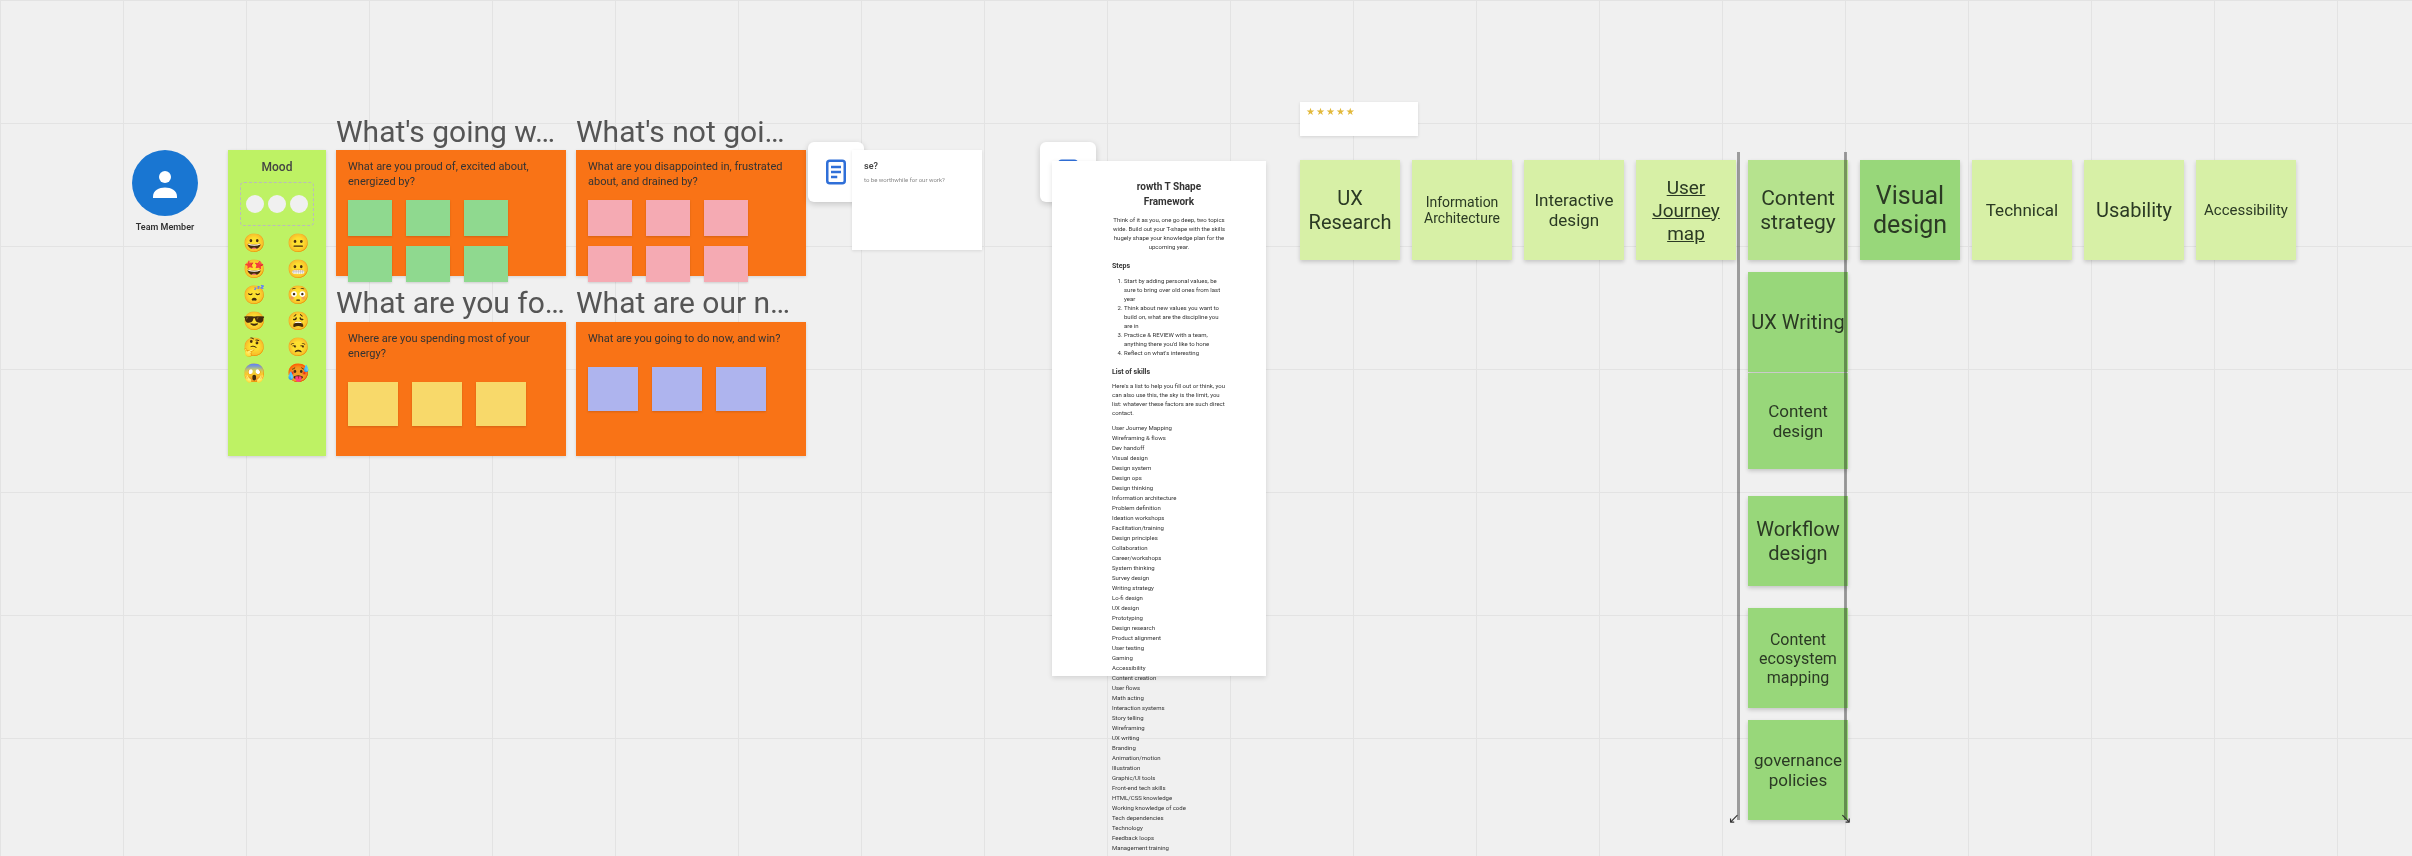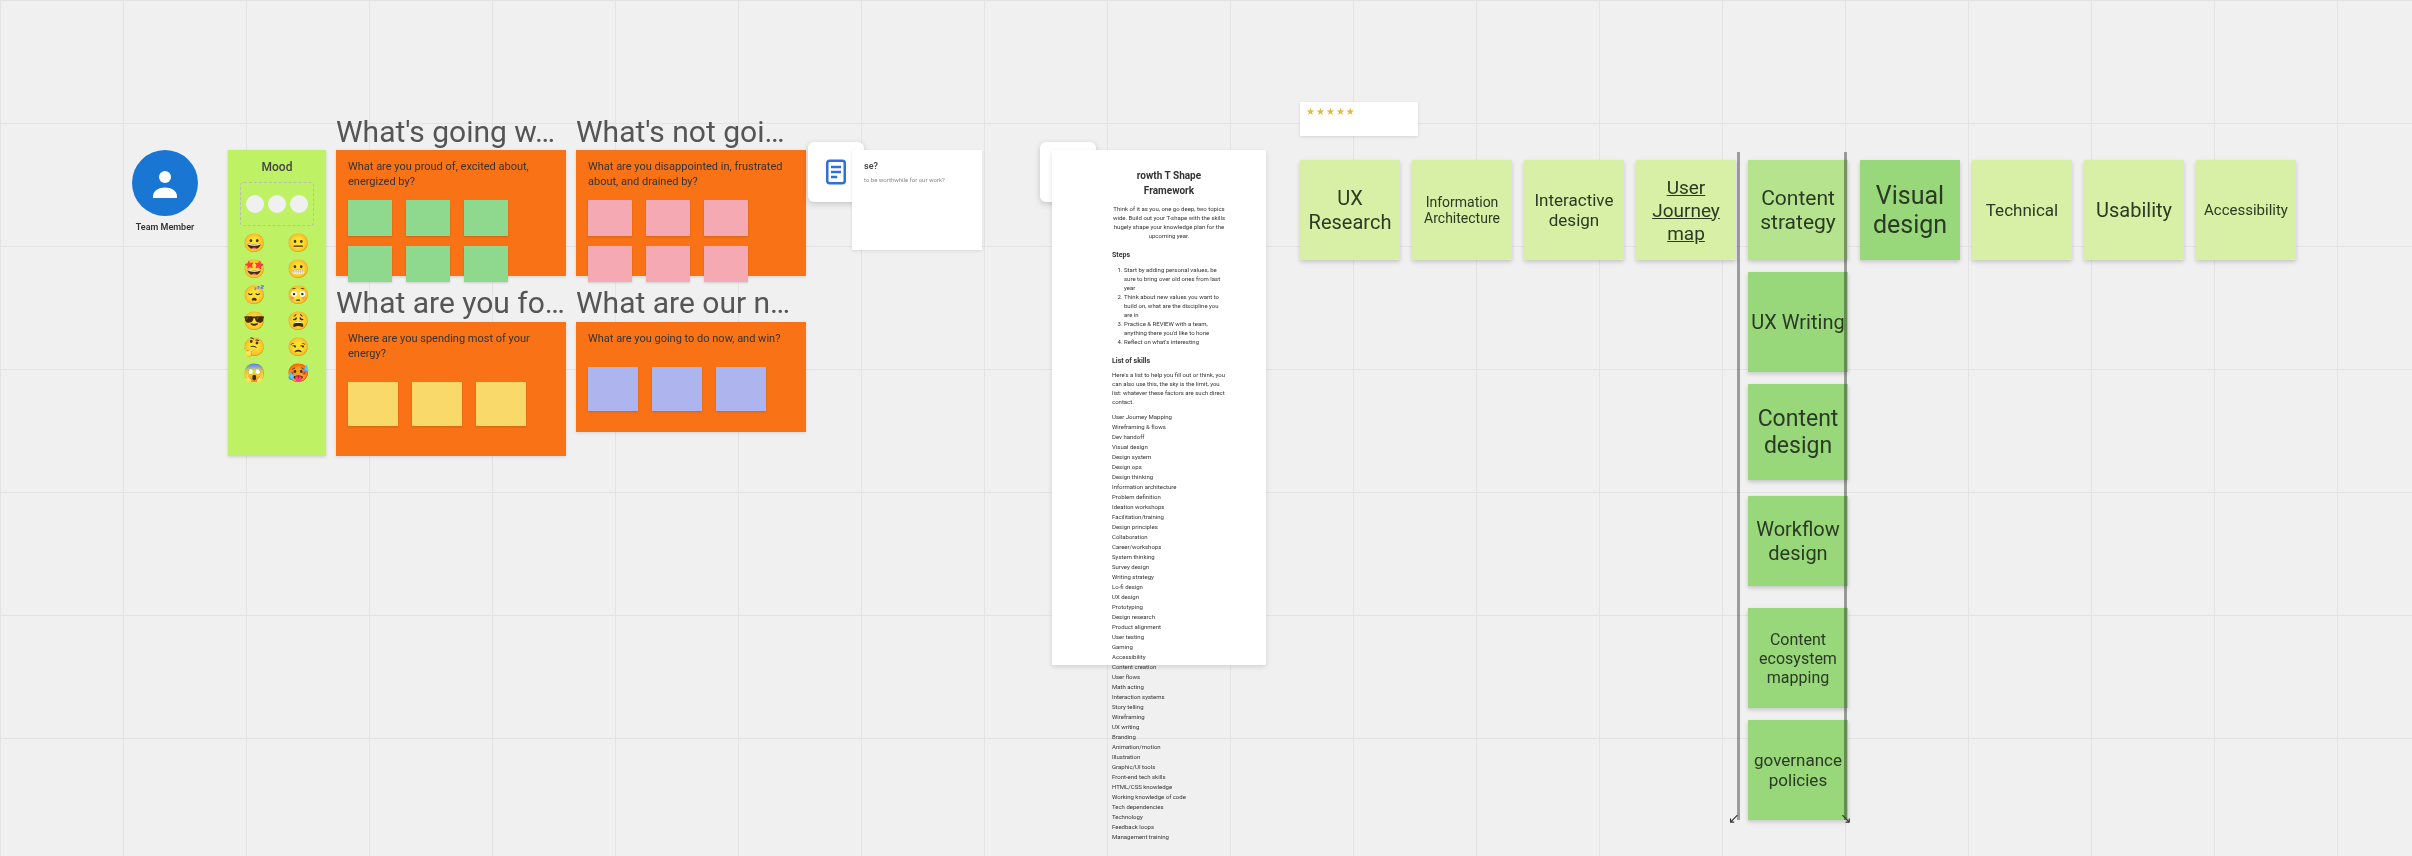--- a/index.html
+++ b/index.html
@@ -80,20 +80,21 @@
     background:#fff; box-shadow:0 1px 3px rgba(0,0,0,.1);
     font-size:7px; color:#444; padding:10px 12px; line-height:1.35;
   }
   .snippet-title{font-size:9px;font-weight:600;margin-bottom:4px;}
   .snippet-sub{font-size:6px;color:#888;margin-bottom:6px;}
 
   .framework-doc {
     background:#fff; box-shadow:0 2px 5px rgba(0,0,0,.12);
     font-size:7px; color:#333; padding:18px 40px 22px 60px;
     line-height:1.5;
+    margin-top:11px;
   }
   .framework-doc h3{font-size:10px;font-weight:700;text-align:center;margin-bottom:6px;}
   .framework-doc p{font-size:6px;margin-bottom:6px;text-align:center;}
   .framework-doc h4{font-size:7px;font-weight:700;margin:10px 0 4px;}
   .framework-doc ol{font-size:6px;padding-left:12px;margin-bottom:6px;}
   .framework-doc ul{list-style:none;padding:0;font-size:6px;}
   .framework-doc ul li{margin-bottom:1px;}
 
   .stars-card{
     background:#fff; box-shadow:0 1px 3px rgba(0,0,0,.12);
@@ -188,21 +189,21 @@
 
 <div class="abs retro-card" style="left:336px;top:322px;width:230px;height:134px">
   <div class="retro-prompt">Where are you spending most of your energy?</div>
   <div class="sticky-row" style="margin-top:20px">
     <div class="mini-sticky big c-yellow"></div>
     <div class="mini-sticky big c-yellow"></div>
     <div class="mini-sticky big c-yellow"></div>
   </div>
 </div>
 
-<div class="abs retro-card" style="left:576px;top:322px;width:230px;height:110px">
+<div class="abs retro-card" style="left:576px;top:322px;width:230px;height:134px">
   <div class="retro-prompt">What are you going to do now, and win?</div>
   <div class="sticky-row" style="margin-top:20px">
     <div class="mini-sticky big c-purple"></div>
     <div class="mini-sticky big c-purple"></div>
     <div class="mini-sticky big c-purple"></div>
   </div>
 </div>
 
 <div class="abs doc-icon-card" style="left:808px;top:142px">
   <svg viewBox="0 0 24 24">
@@ -296,21 +297,21 @@
     <div class="tshape-sticky ts-light" style="left: 1524px; top: 160px; width: 100px; height: 100px; font-size: 17px;">Interactive design</div>
     <div class="tshape-sticky ts-light" style="left: 1636px; top: 160px; width: 100px; height: 100px; font-size: 19px; text-decoration: underline;">User Journey map</div>
     <div class="tshape-sticky ts-mid" style="left: 1748px; top: 160px; width: 100px; height: 100px; font-size: 21px;">Content strategy</div>
     <div class="tshape-sticky ts-dark" style="left: 1860px; top: 160px; width: 100px; height: 100px; font-size: 25px;">Visual design</div>
     <div class="tshape-sticky ts-light" style="left: 1972px; top: 160px; width: 100px; height: 100px; font-size: 17px;">Technical</div>
     <div class="tshape-sticky ts-light" style="left: 2084px; top: 160px; width: 100px; height: 100px; font-size: 20px;">Usability</div>
     <div class="tshape-sticky ts-light" style="left: 2196px; top: 160px; width: 100px; height: 100px; font-size: 15px;">Accessibility</div>
   </div>
 <div id="tshape-col">
     <div class="tshape-sticky ts-dark" style="left: 1748px; top: 272px; width: 100px; height: 100px; font-size: 20px;">UX Writing</div>
-    <div class="tshape-sticky ts-dark" style="left: 1748px; top: 384px; width: 100px; height: 96px; font-size: 23px;">Content design</div>
+    <div class="tshape-sticky ts-dark" style="left: 1748px; top: 373px; width: 100px; height: 96px; font-size: 17px;">Content design</div>
     <div class="tshape-sticky ts-dark" style="left: 1748px; top: 496px; width: 100px; height: 90px; font-size: 20px;">Workflow design</div>
     <div class="tshape-sticky ts-dark" style="left: 1748px; top: 608px; width: 100px; height: 100px; font-size: 16px;">Content ecosystem mapping</div>
     <div class="tshape-sticky ts-dark" style="left: 1748px; top: 720px; width: 100px; height: 100px; font-size: 17px;">governance policies</div>
   </div>
 
 <div class="ts-highlight-bar abs" style="left:1737px;top:152px;height:668px"></div>
 <div class="ts-highlight-bar abs" style="left:1844px;top:152px;height:668px"></div>
 <div class="ts-arrow abs" style="left:1728px;top:810px">↙</div>
 <div class="ts-arrow abs" style="left:1840px;top:810px">↘</div>
 

